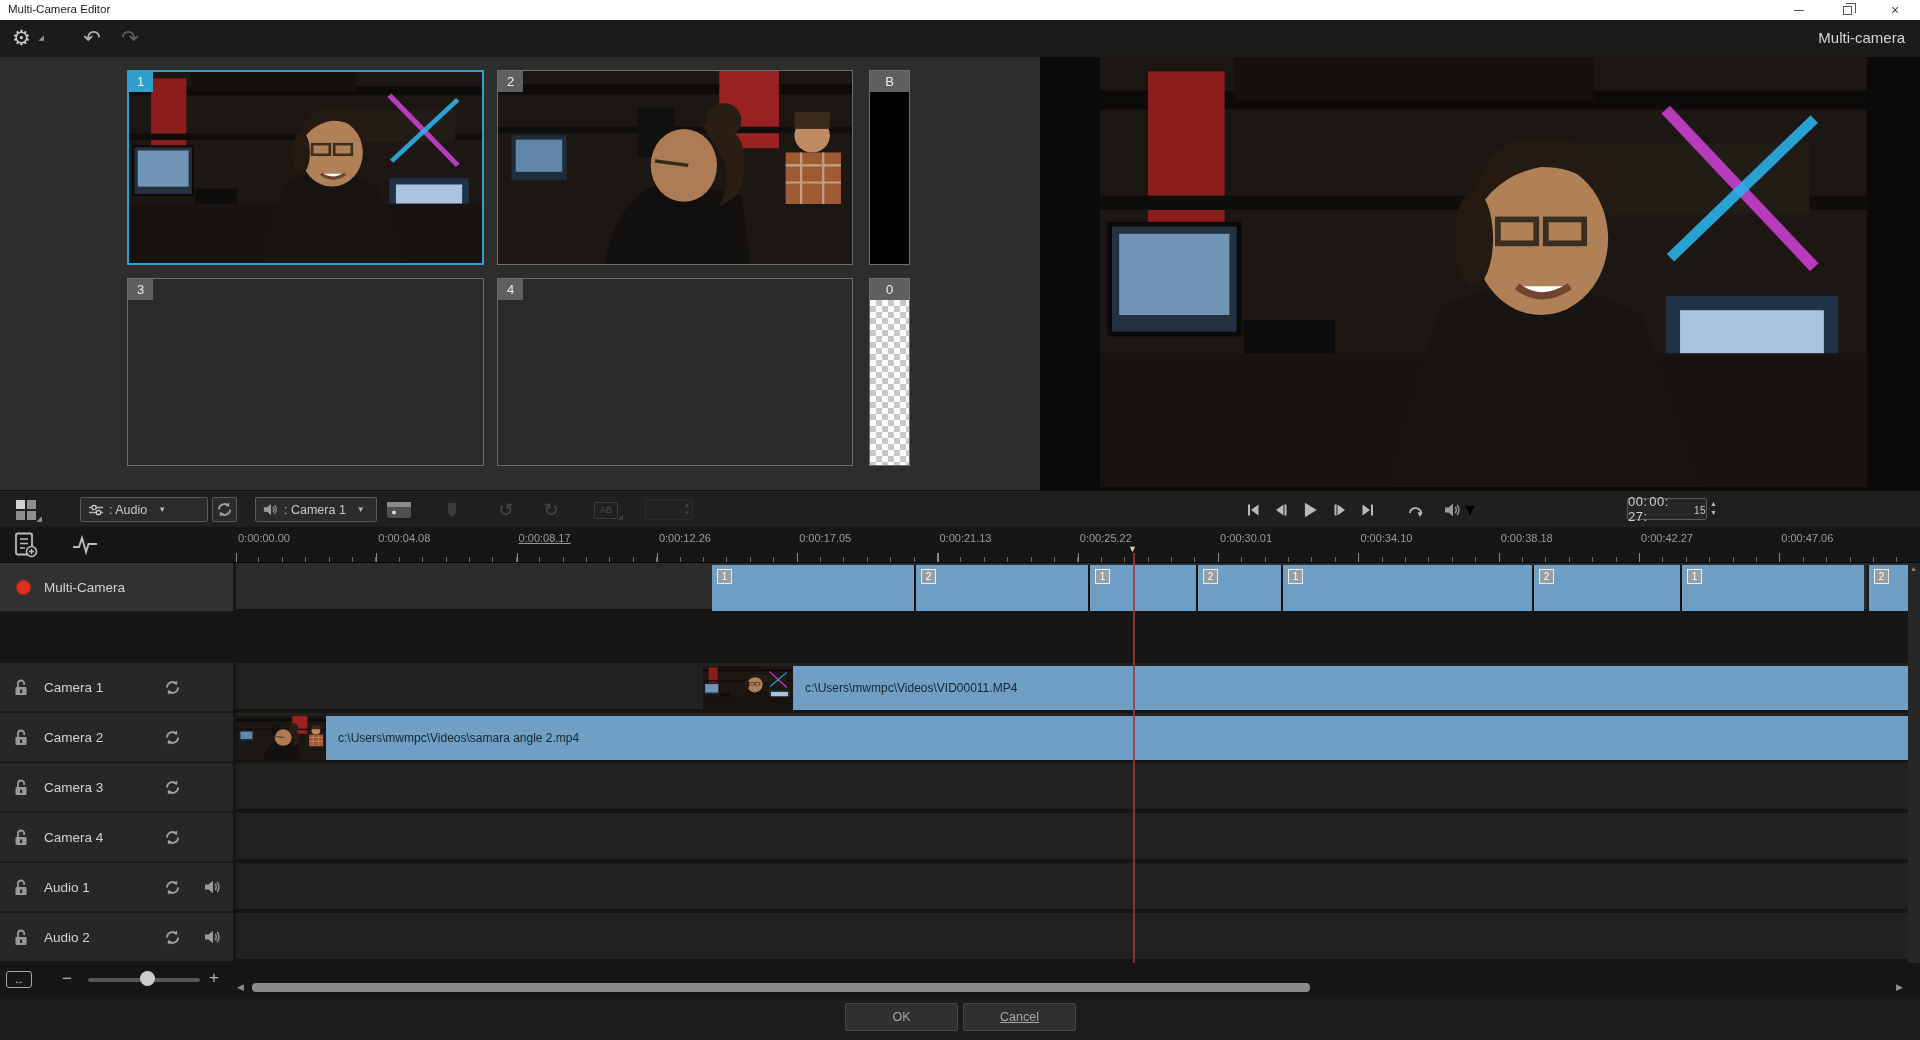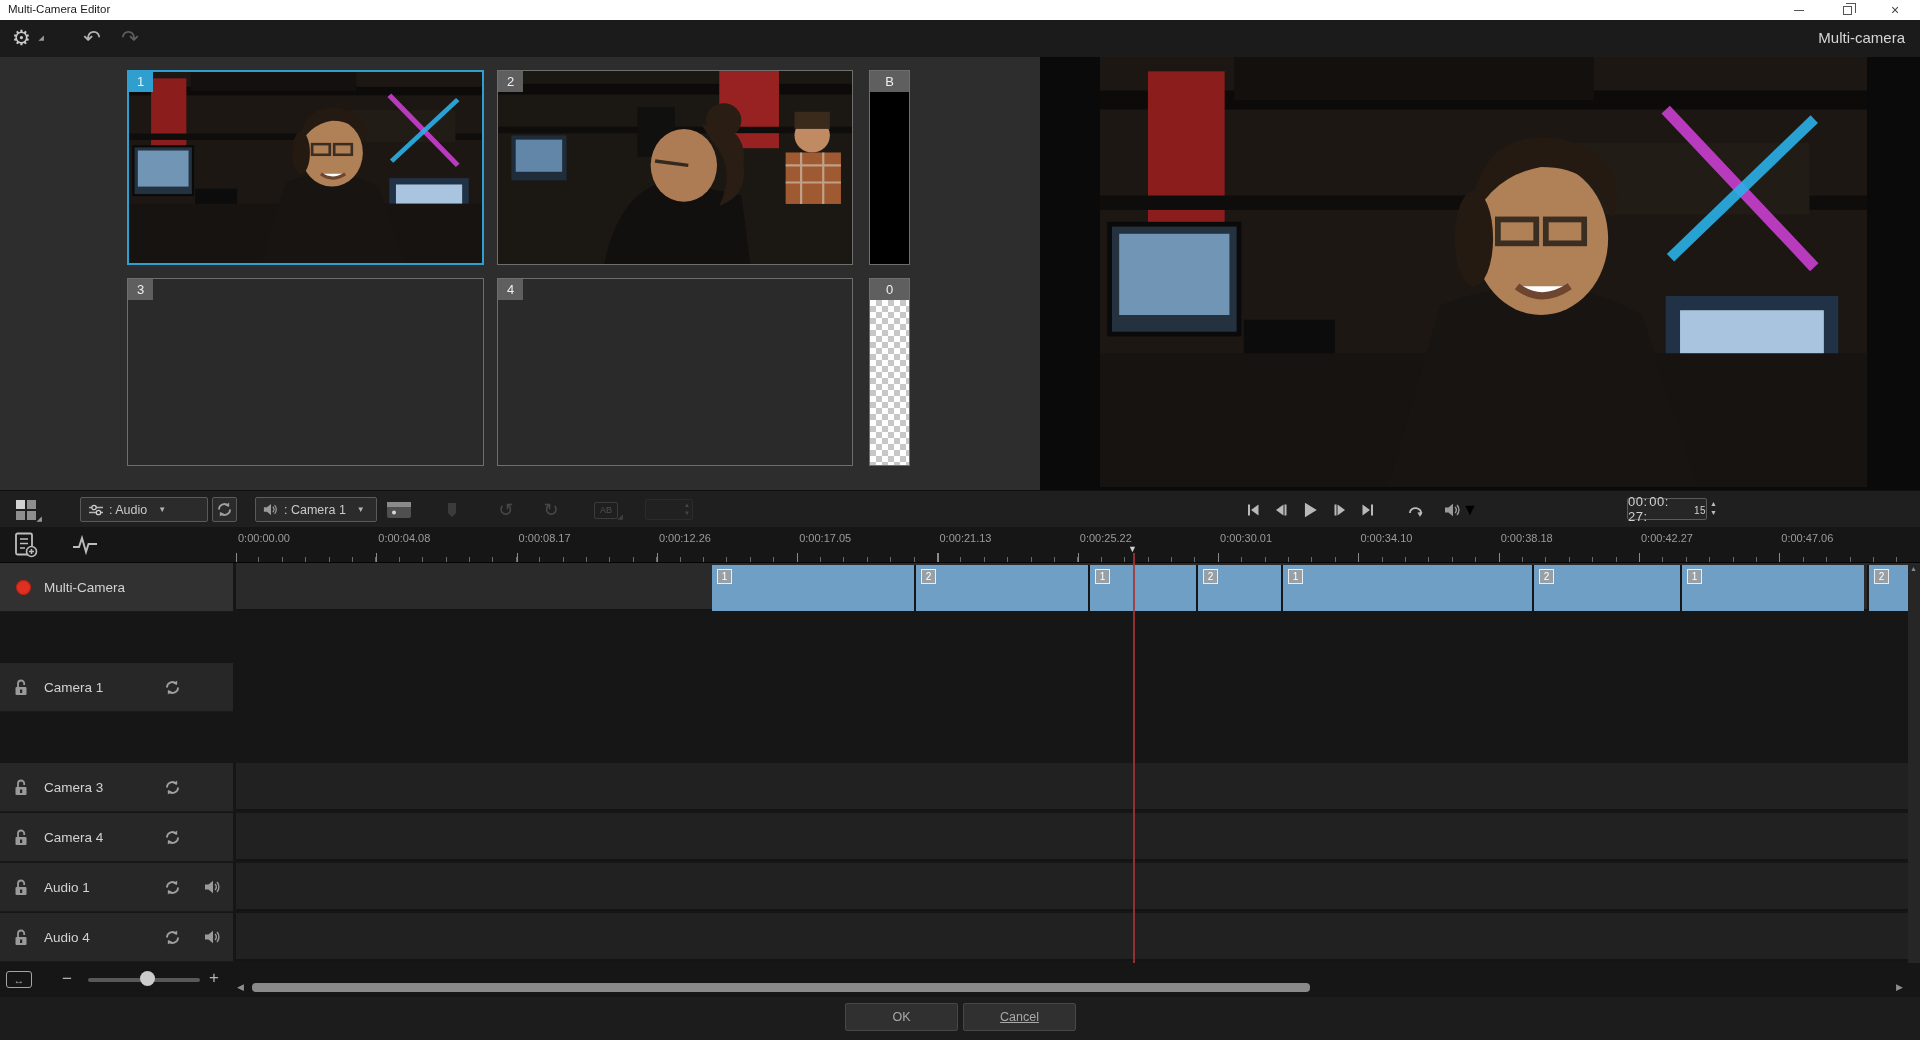--- a/index.html
+++ b/index.html
@@ -390,21 +390,21 @@
           <use href="#ic-listplus"></use>
         </svg>
       <svg style="position:absolute; left:72px; top:8px;" width="26" height="20">
           <use href="#ic-wave"></use>
         </svg>
     </div>
     <div id="ruler">
       <div>
           <span class="rlabel" style="left: 2px;">0:00:00.00</span>
           <span class="rlabel" style="left: 142.3px;">0:00:04.08</span>
-          <span class="rlabel" style="left: 282.6px;">0:00:08.17</span>
+          <span class="rlabel" style="left: 282.6px; text-decoration: underline;">0:00:08.17</span>
           <span class="rlabel" style="left: 422.9px;">0:00:12.26</span>
           <span class="rlabel" style="left: 563.2px;">0:00:17.05</span>
           <span class="rlabel" style="left: 703.5px;">0:00:21.13</span>
           <span class="rlabel" style="left: 843.8px;">0:00:25.22</span>
           <span class="rlabel" style="left: 984.1px;">0:00:30.01</span>
           <span class="rlabel" style="left: 1124.4px;">0:00:34.10</span>
           <span class="rlabel" style="left: 1264.7px;">0:00:38.18</span>
           <span class="rlabel" style="left: 1405px;">0:00:42.27</span>
           <span class="rlabel" style="left: 1545.3px;">0:00:47.06</span>
         </div>
@@ -447,20 +447,47 @@
     <div class="trow" style="top:136px">
       <div class="thead">
         <svg class="lockic" width="14" height="17">
             <use href="#ic-lock"></use>
           </svg>
         <span class="tlabel">Camera 1</span>
         <svg class="syncic" width="17" height="17">
             <use href="#ic-sync"></use>
           </svg>
       </div>
+      <div class="tlane" id="lane-2">
+          <div class="clip" style="left: 467px; width: 1205px;">
+            <svg class="clipthumb">
+              <use href="#scene-front" width="100%" height="100%"></use>
+            </svg>
+            <span class="cliplabel">c:\Users\mwmpc\Videos\VID00011.MP4</span>
+          </div>
+        </div>
+    </div>
+    <div class="trow" style="top:186px">
+      <div class="thead">
+        <svg class="lockic" width="14" height="17">
+            <use href="#ic-lock"></use>
+          </svg>
+        <span class="tlabel">Camera 2</span>
+        <svg class="syncic" width="17" height="17">
+            <use href="#ic-sync"></use>
+          </svg>
+      </div>
+      <div class="tlane" id="lane-3">
+          <div class="clip" style="left: 0px; width: 1672px;">
+            <svg class="clipthumb">
+              <use href="#scene-side" width="100%" height="100%"></use>
+            </svg>
+            <span class="cliplabel">c:\Users\mwmpc\Videos\samara angle 2.mp4</span>
+          </div>
+        </div>
     </div>
     <div class="trow" style="top:236px">
       <div class="thead">
         <svg class="lockic" width="14" height="17">
             <use href="#ic-lock"></use>
           </svg>
         <span class="tlabel">Camera 3</span>
         <svg class="syncic" width="17" height="17">
             <use href="#ic-sync"></use>
           </svg>
@@ -492,21 +519,21 @@
             <use href="#ic-speaker"></use>
           </svg>
       </div>
       <div class="tlane" id="lane-6"></div>
     </div>
     <div class="trow" style="top:386px">
       <div class="thead">
         <svg class="lockic" width="14" height="17">
             <use href="#ic-lock"></use>
           </svg>
-        <span class="tlabel">Audio 4</span>
+        <span class="tlabel">Audio 2</span>
         <svg class="syncic" width="17" height="17">
             <use href="#ic-sync"></use>
           </svg>
         <svg class="spkic" width="18" height="14">
             <use href="#ic-speaker"></use>
           </svg>
       </div>
       <div class="tlane" id="lane-7"></div>
     </div>
 

